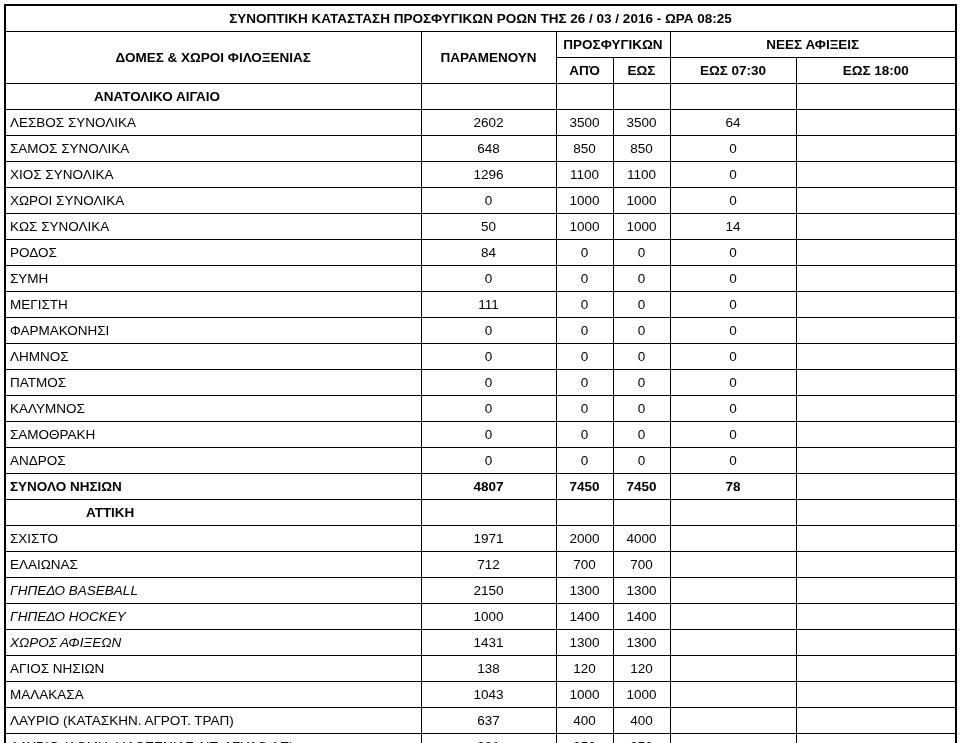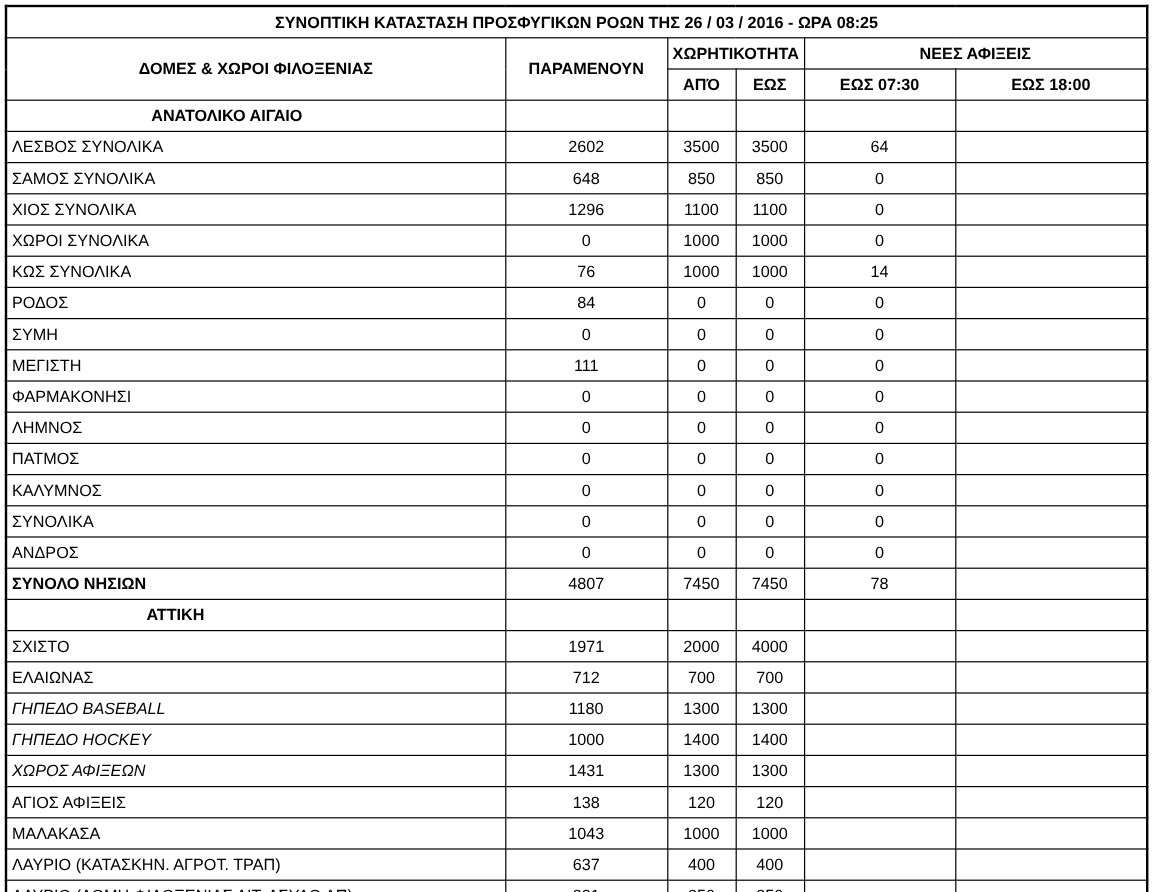--- a/index.html
+++ b/index.html
@@ -79,22 +79,22 @@
   td.hdr-sub {
     height: 24px;
     line-height: 24px;
   }
 
   
   td.section {
     font-weight: bold;
     font-size: 13.5px;
   }
-  td.section.ind-aegean { padding-left: 120px; }
-  td.section.ind-attica { padding-left: 116px; }
+  td.section.ind-aegean { padding-left: 88px; }
+  td.section.ind-attica { padding-left: 80px; }
 
   
   td.label {
     text-align: left;
     font-size: 13.5px;
   }
   td.label.ital {
     font-style: italic;
   }
   td.num {
@@ -103,21 +103,21 @@
   }
 
   
   td.total-label {
     font-weight: bold;
     font-size: 13.5px;
     padding-right: 6px;
   }
   td.total-num {
     text-align: center;
-    font-weight: normal;
+    font-weight: bold;
     font-size: 13.5px;
   }
 </style>
 </head>
 <body>
 
 <div id="sheet">
   <table class="grid">
     <colgroup>
       <col class="c-name">
@@ -127,21 +127,21 @@
       <col class="c-a0730">
       <col class="c-a1800">
     </colgroup>
     <tbody>
       <tr>
         <td class="title" colspan="6">ΣΥΝΟΠΤΙΚΗ ΚΑΤΑΣΤΑΣΗ ΠΡΟΣΦΥΓΙΚΩΝ ΡΟΩΝ ΤΗΣ 26 / 03 / 2016 - ΩΡΑ 08:25</td>
       </tr>
       <tr>
         <td class="hdr hdr-tall" rowspan="2">ΔΟΜΕΣ &amp; ΧΩΡΟΙ ΦΙΛΟΞΕΝΙΑΣ</td>
         <td class="hdr hdr-tall" rowspan="2">ΠΑΡΑΜΕΝΟΥΝ</td>
-        <td class="hdr hdr-top" colspan="2">ΧΩΡΗΤΙΚΟΤΗΤΑ</td>
+        <td class="hdr hdr-top" colspan="2">ΠΡΟΣΦΥΓΙΚΩΝ</td>
         <td class="hdr hdr-top" colspan="2">ΝΕΕΣ ΑΦΙΞΕΙΣ</td>
       </tr>
       <tr>
         <td class="hdr hdr-sub">ΑΠΌ</td>
         <td class="hdr hdr-sub">ΕΩΣ</td>
         <td class="hdr hdr-sub">ΕΩΣ 07:30</td>
         <td class="hdr hdr-sub">ΕΩΣ 18:00</td>
       </tr>
     <tr>
           <td class="section ind-aegean">ΑΝΑΤΟΛΙΚΟ ΑΙΓΑΙΟ</td>
@@ -178,21 +178,21 @@
         <tr>
           <td class="label">ΧΩΡΟΙ ΣΥΝΟΛΙΚΑ</td>
           <td class="num">0</td>
           <td class="num">1000</td>
           <td class="num">1000</td>
           <td class="num">0</td>
           <td class="num"></td>
         </tr>
         <tr>
           <td class="label">ΚΩΣ ΣΥΝΟΛΙΚΑ</td>
-          <td class="num">76</td>
+          <td class="num">50</td>
           <td class="num">1000</td>
           <td class="num">1000</td>
           <td class="num">14</td>
           <td class="num"></td>
         </tr>
         <tr>
           <td class="label">ΡΟΔΟΣ</td>
           <td class="num">84</td>
           <td class="num">0</td>
           <td class="num">0</td>
@@ -241,21 +241,21 @@
         </tr>
         <tr>
           <td class="label">ΚΑΛΥΜΝΟΣ</td>
           <td class="num">0</td>
           <td class="num">0</td>
           <td class="num">0</td>
           <td class="num">0</td>
           <td class="num"></td>
         </tr>
         <tr>
-          <td class="label">ΣΥΝΟΛΙΚΑ</td>
+          <td class="label">ΣΑΜΟΘΡΑΚΗ</td>
           <td class="num">0</td>
           <td class="num">0</td>
           <td class="num">0</td>
           <td class="num">0</td>
           <td class="num"></td>
         </tr>
         <tr>
           <td class="label">ΑΝΔΡΟΣ</td>
           <td class="num">0</td>
           <td class="num">0</td>
@@ -290,21 +290,21 @@
         <tr>
           <td class="label">ΕΛΑΙΩΝΑΣ</td>
           <td class="num">712</td>
           <td class="num">700</td>
           <td class="num">700</td>
           <td class="num"></td>
           <td class="num"></td>
         </tr>
         <tr>
           <td class="label ital">ΓΗΠΕΔΟ BASEBALL</td>
-          <td class="num">1180</td>
+          <td class="num">2150</td>
           <td class="num">1300</td>
           <td class="num">1300</td>
           <td class="num"></td>
           <td class="num"></td>
         </tr>
         <tr>
           <td class="label ital">ΓΗΠΕΔΟ HOCKEY</td>
           <td class="num">1000</td>
           <td class="num">1400</td>
           <td class="num">1400</td>
@@ -313,21 +313,21 @@
         </tr>
         <tr>
           <td class="label ital">ΧΩΡΟΣ ΑΦΙΞΕΩΝ</td>
           <td class="num">1431</td>
           <td class="num">1300</td>
           <td class="num">1300</td>
           <td class="num"></td>
           <td class="num"></td>
         </tr>
         <tr>
-          <td class="label">ΑΓΙΟΣ ΑΦΙΞΕΙΣ</td>
+          <td class="label">ΑΓΙΟΣ ΝΗΣΙΩΝ</td>
           <td class="num">138</td>
           <td class="num">120</td>
           <td class="num">120</td>
           <td class="num"></td>
           <td class="num"></td>
         </tr>
         <tr>
           <td class="label">ΜΑΛΑΚΑΣΑ</td>
           <td class="num">1043</td>
           <td class="num">1000</td>

